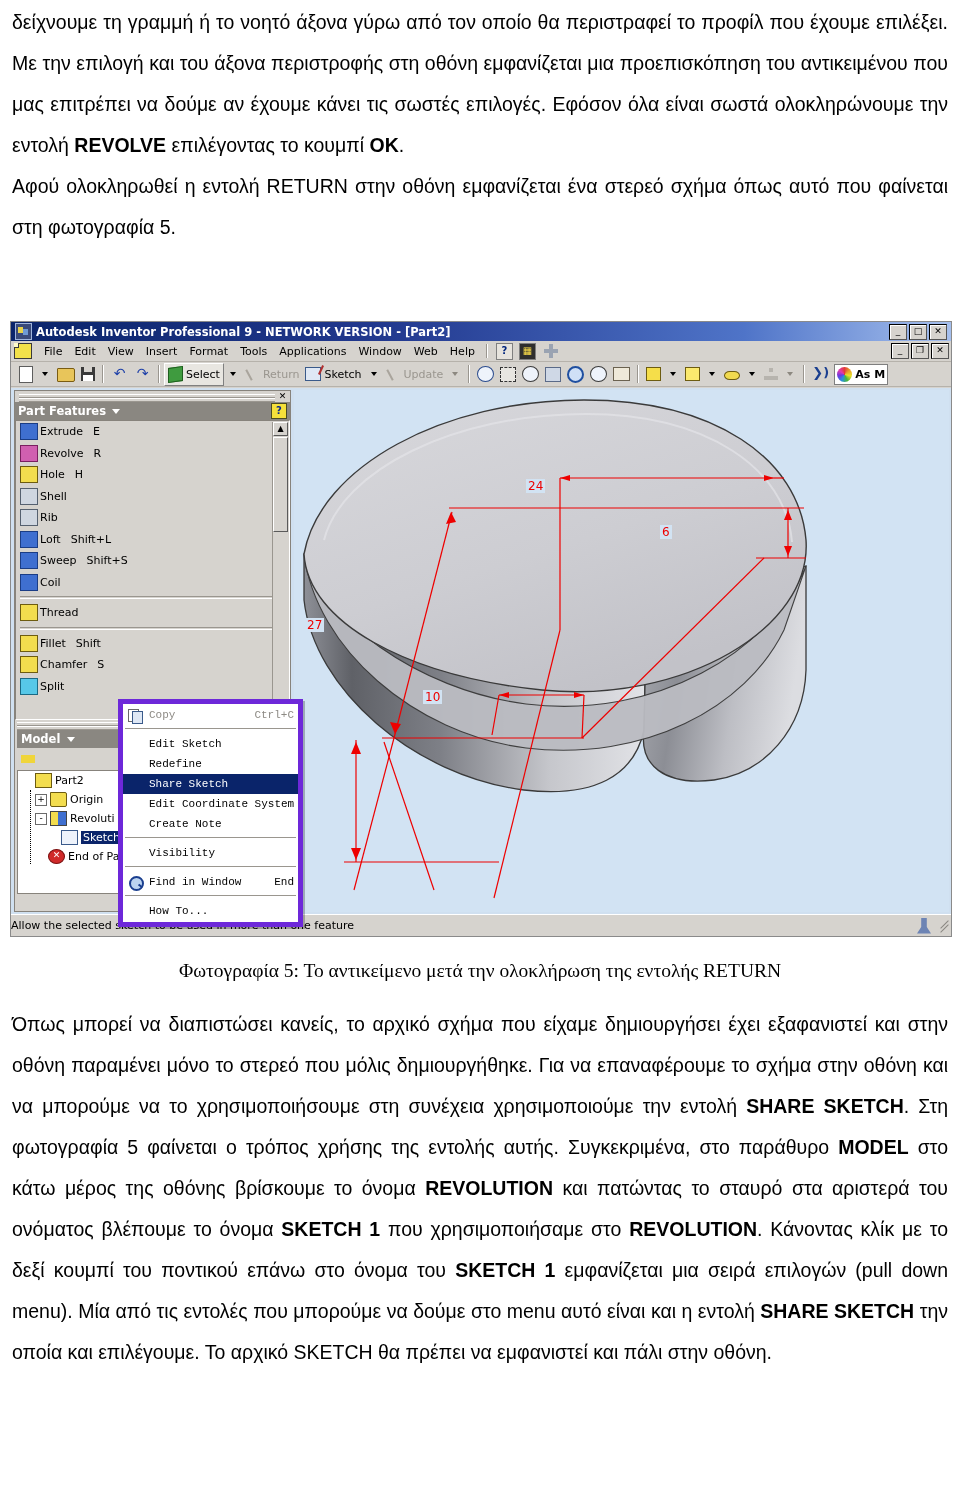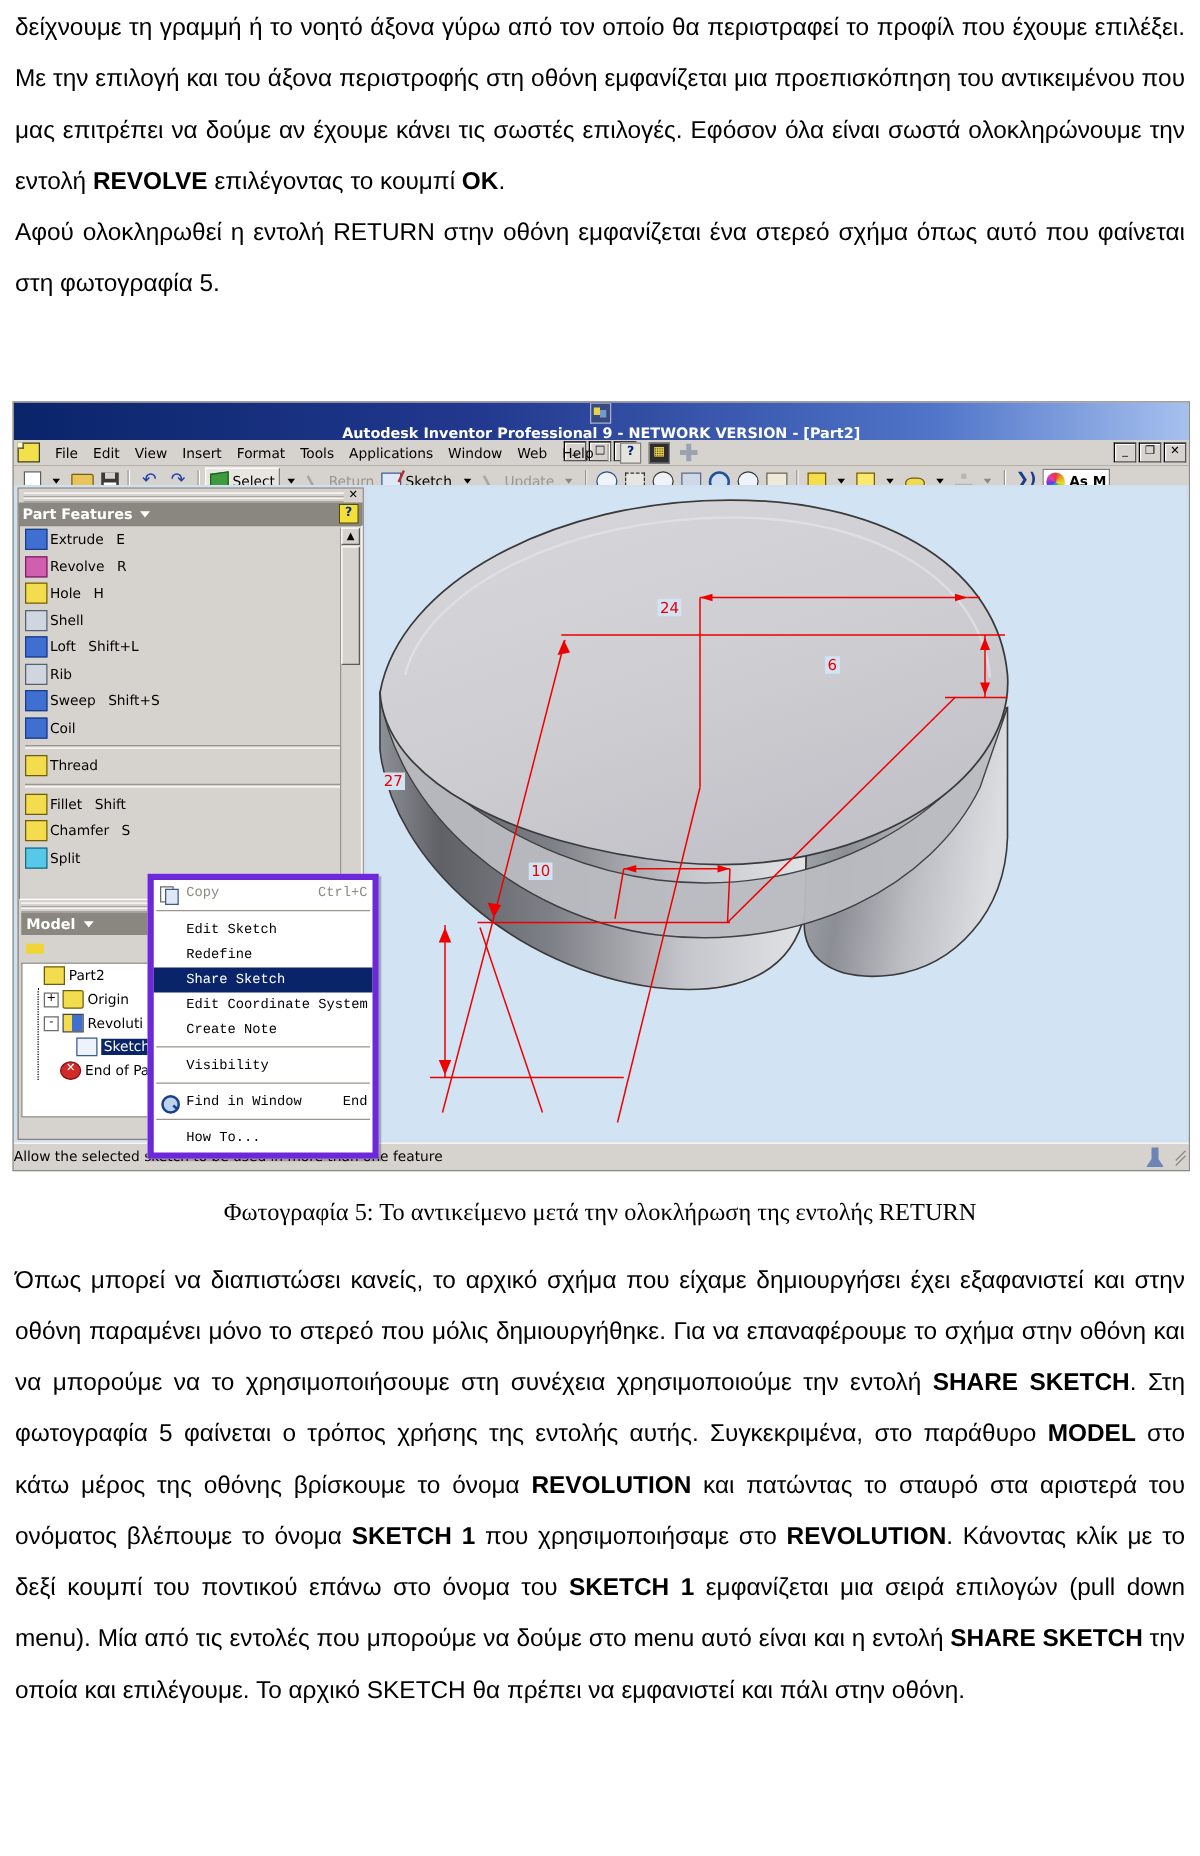--- a/index.html
+++ b/index.html
@@ -59,28 +59,27 @@
     background: #d6d3ce;
     border: 1px solid #8a8a8a;
     box-sizing: border-box;
     font-family: "DejaVu Sans", sans-serif;
     font-size: 11px;
     overflow: hidden;
   }
 
   
   .titlebar {
-    height: 30px;
+    height: 19px;
     background: linear-gradient(to right, #0a246a 0%, #22398f 40%, #4f74c8 78%, #a6c0ee 100%);
     display: flex;
     align-items: center;
     padding: 0 2px;
     color: #fff;
     box-sizing: border-box;
-    flex-direction: column;
   }
   .titlebar .app-icon {
     width: 15px; height: 15px;
     margin: 0 4px 0 2px;
     background: #3a4a7a;
     border: 1px solid #9fb4dc;
     position: relative;
     flex: 0 0 auto;
   }
   .titlebar .app-icon::before {
@@ -762,27 +761,27 @@
             <div class="feat-row">
               <span class="feat-icon ylw"></span>
               <span class="feat-name">Hole</span>
               <span class="feat-key">H</span>
             </div>
             <div class="feat-row">
               <span class="feat-icon grey"></span>
               <span class="feat-name">Shell</span>
             </div>
             <div class="feat-row">
+              <span class="feat-icon grey"></span>
+              <span class="feat-name">Rib</span>
+            </div>
+            <div class="feat-row">
               <span class="feat-icon blue"></span>
               <span class="feat-name">Loft</span>
               <span class="feat-key">Shift+L</span>
-            </div>
-            <div class="feat-row">
-              <span class="feat-icon grey"></span>
-              <span class="feat-name">Rib</span>
             </div>
             <div class="feat-row">
               <span class="feat-icon blue"></span>
               <span class="feat-name">Sweep</span>
               <span class="feat-key">Shift+S</span>
             </div>
             <div class="feat-row">
               <span class="feat-icon blue"></span>
               <span class="feat-name">Coil</span>
             </div>

